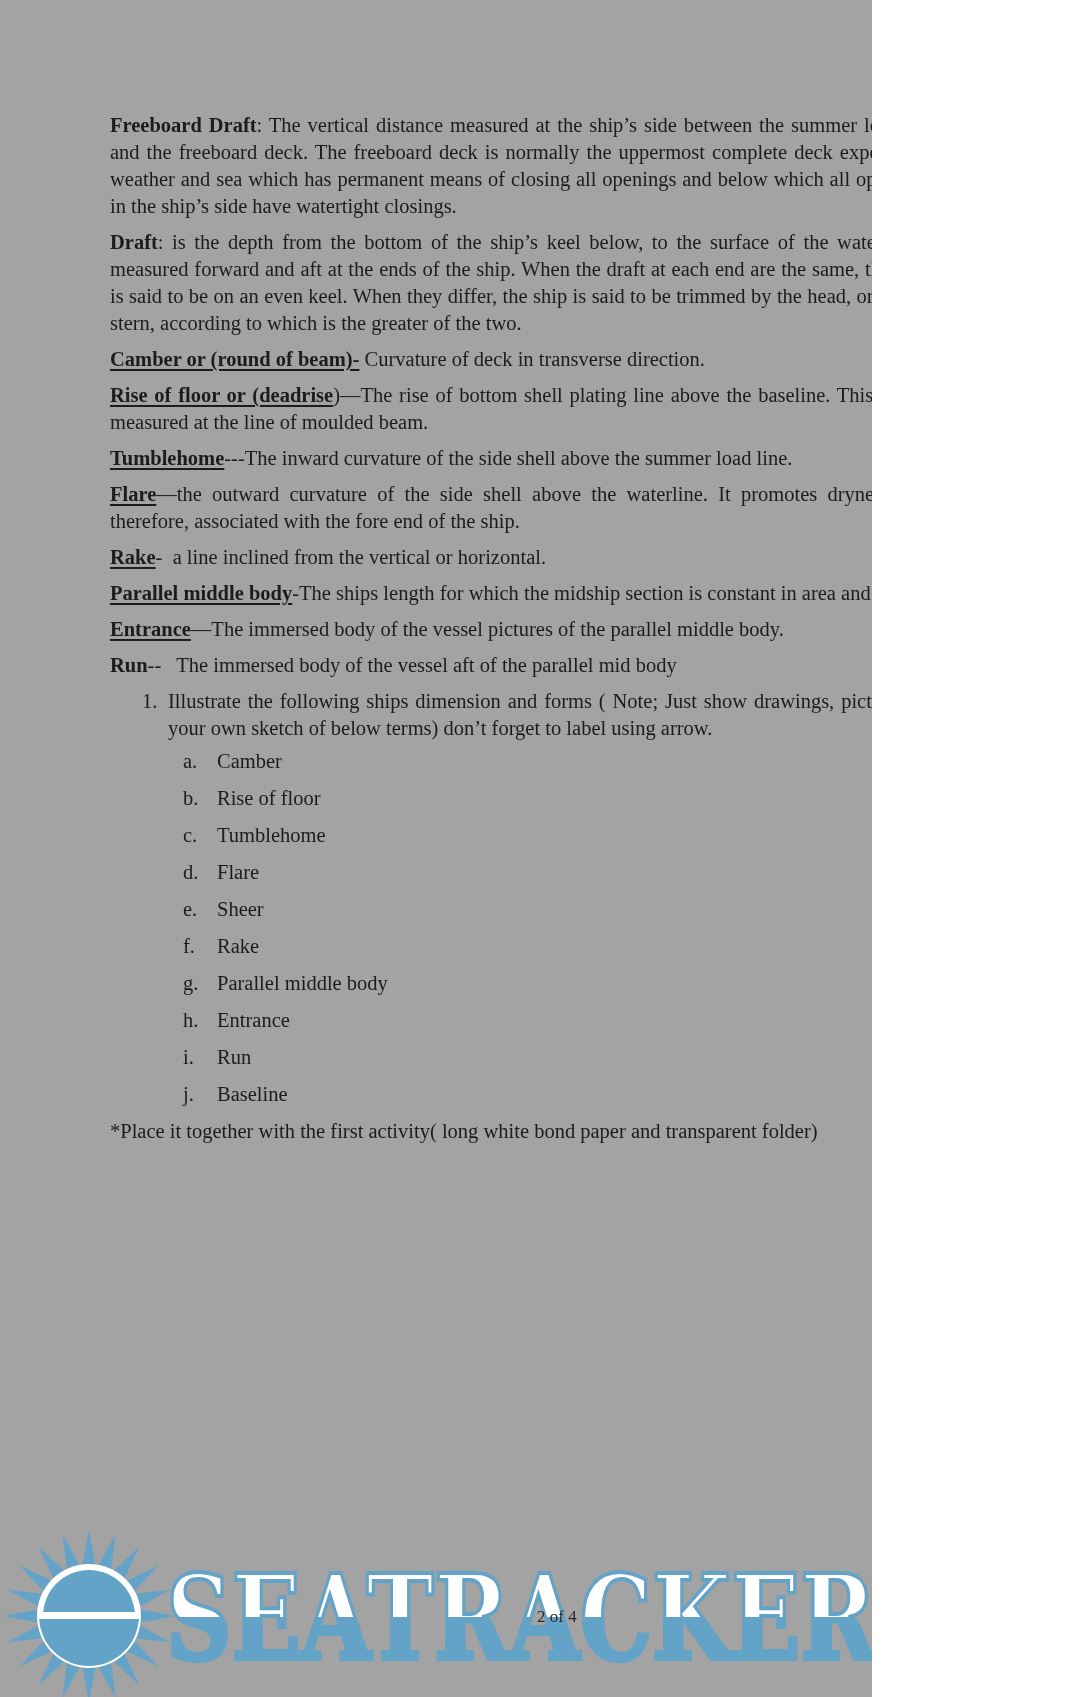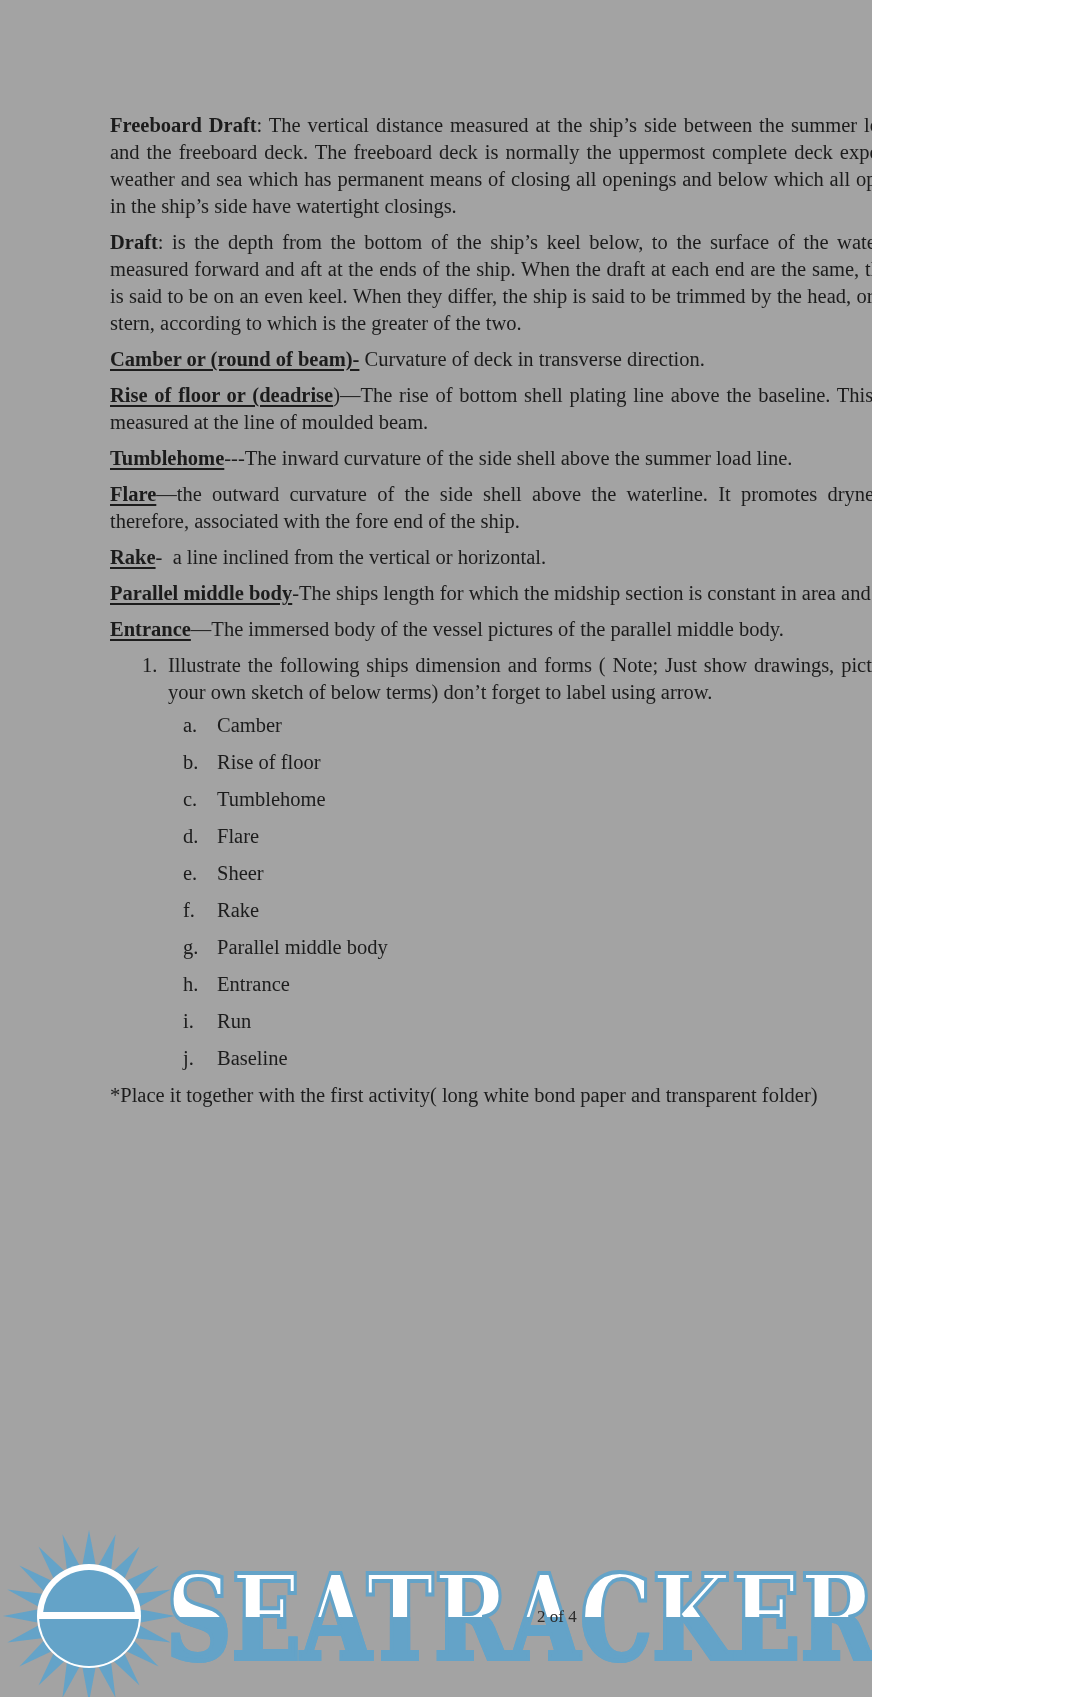--- a/index.html
+++ b/index.html
@@ -70,20 +70,21 @@
     <p class="def"><span class="t-b">Freeboard Draft</span><span>: The vertical distance measured at the ship’s side between the summer loadline and the freeboard deck. The freeboard deck is normally the uppermost complete deck exposed to weather and sea which has permanent means of closing all openings and below which all openings in the ship’s side have watertight closings.</span></p>
     <p class="def"><span class="t-b">Draft</span><span>: is the depth from the bottom of the ship’s keel below, to the surface of the water. It is measured forward and aft at the ends of the ship. When the draft at each end are the same, the ship is said to be on an even keel. When they differ, the ship is said to be trimmed by the head, or by the stern, according to which is the greater of the two.</span></p>
 
     <p class="def gap-before"><span class="t-bu">Camber or (round of beam)-</span><span> Curvature of deck in transverse direction.</span></p>
     <p class="def"><span class="t-bu">Rise of floor or (deadrise</span><span>)—The rise of bottom shell plating line above the baseline. This rise is measured at the line of moulded beam.</span></p>
     <p class="def"><span class="t-bu">Tumblehome</span><span>---The inward curvature of the side shell above the summer load line.</span></p>
     <p class="def"><span class="t-bu">Flare</span><span>—the outward curvature of the side shell above the waterline. It promotes dryness and therefore, associated with the fore end of the ship.</span></p>
     <p class="def"><span class="t-bu">Rake</span><span>-&nbsp; a line inclined from the vertical or horizontal.</span></p>
     <p class="def"><span class="t-bu">Parallel middle body</span><span>-The ships length for which the midship section is constant in area and shape.</span></p>
     <p class="def"><span class="t-bu">Entrance</span><span>—The immersed body of the vessel pictures of the parallel middle body.</span></p>
+    <p class="def"><span class="t-b">Run</span><span>--&nbsp;&nbsp; The immersed body of the vessel aft of the parallel mid body</span></p>
 
 
     <div class="act-item">
       <span class="num">1.</span>
       <div class="act-text">Illustrate the following ships dimension and forms ( Note; Just show drawings, pictures or your own sketch of below terms) don’t forget to label using arrow.</div>
     </div>
 
     <div class="sub-list">
       <div class="sub-item">
           <span class="letter">a.</span>

